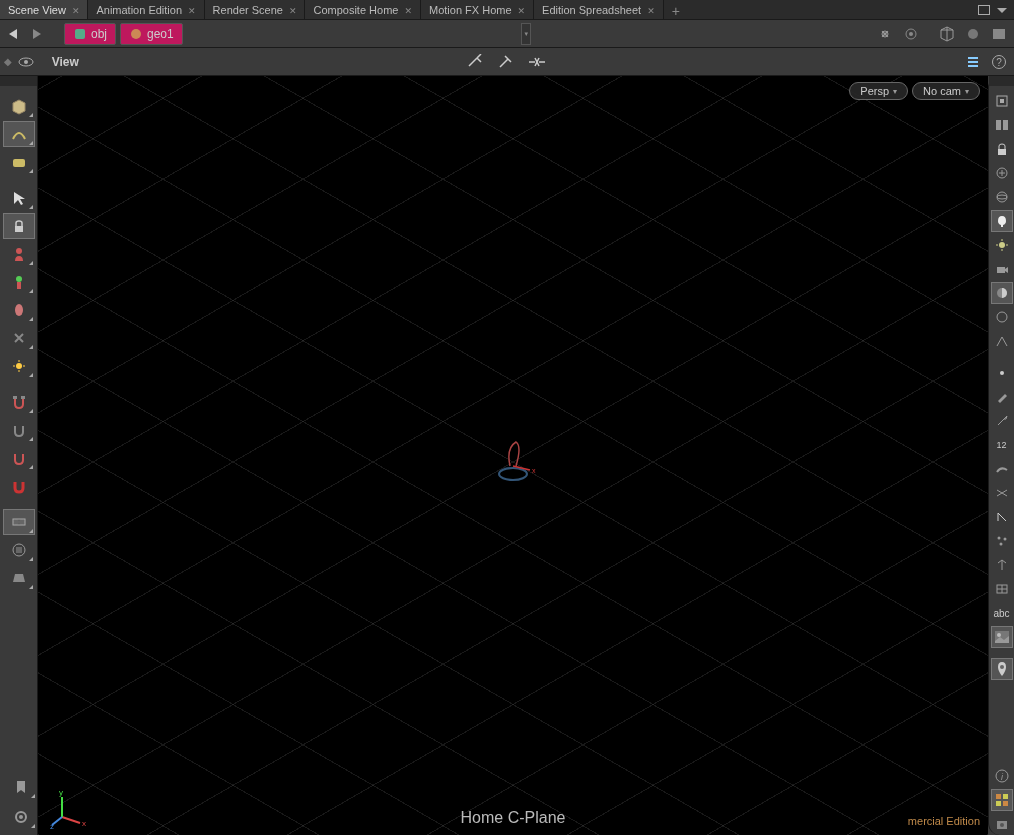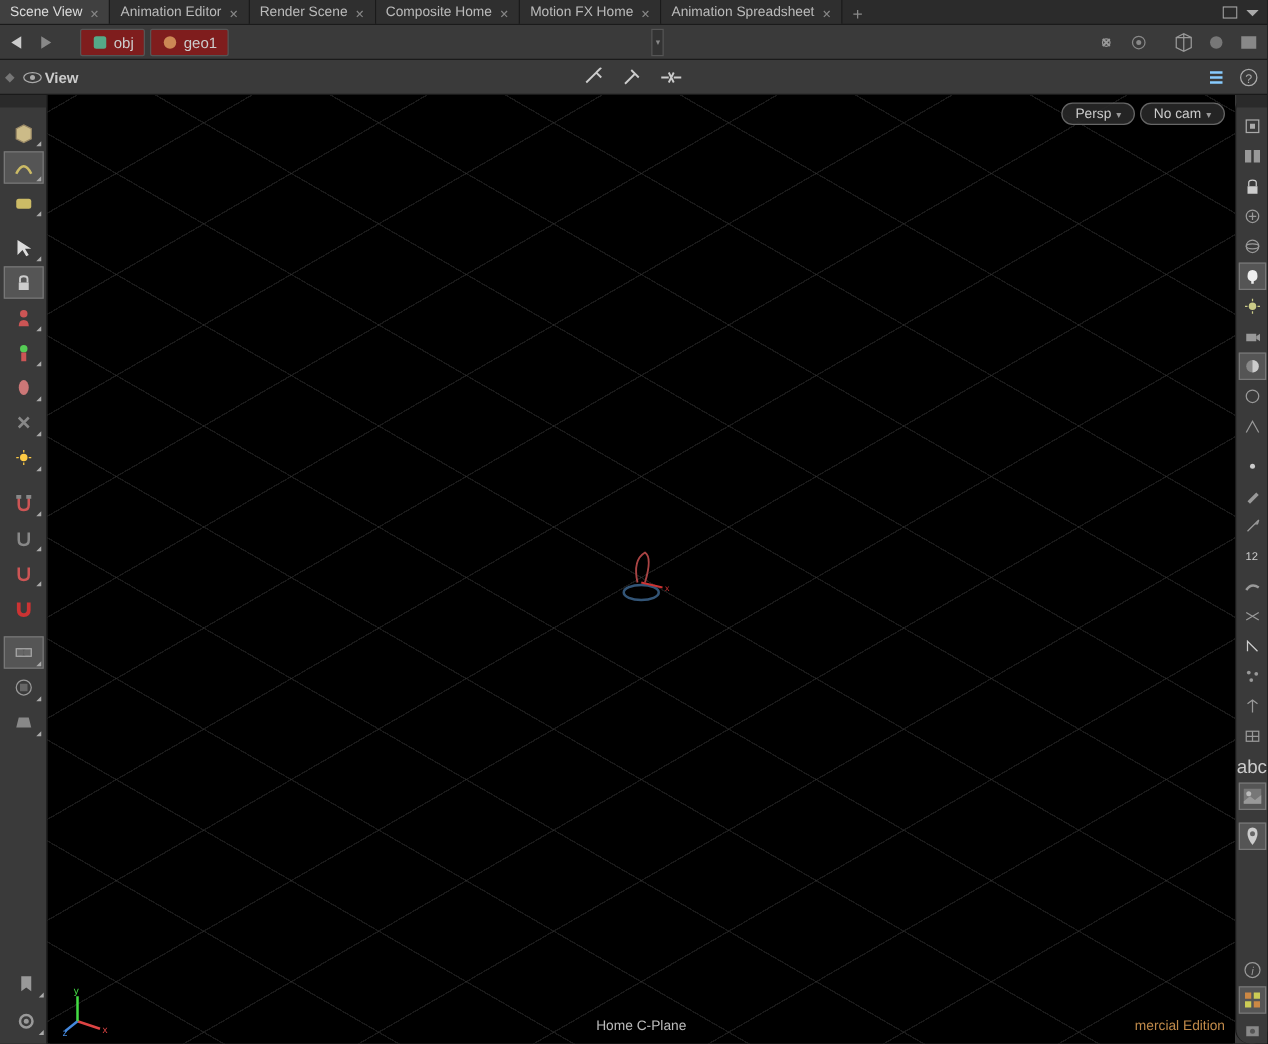--- a/index.html
+++ b/index.html
@@ -10,28 +10,28 @@
 .tab { background: #2f2f2f; padding: 3px 8px; display: flex; align-items: flex-end; gap: 6px; cursor: pointer; border-right: 1px solid #1a1a1a; font-size: 11px; color: #bbb; }
 .tab.active { background: #404040; color: #ddd; }
 .tab-close { color: #888; font-size: 9px; cursor: pointer; }
 .tab-add { padding: 3px 8px; color: #888; cursor: pointer; font-size: 14px; }
 .tabs-right { margin-left: auto; display: flex; align-items: center; gap: 2px; padding-right: 4px; }
 .window-btn { width: 16px; height: 14px; cursor: pointer; display: flex; align-items: center; justify-content: center; }
 
 
 .path-bar { background: #3a3a3a; height: 28px; display: flex; align-items: center; border-bottom: 1px solid #1a1a1a; padding: 0 4px; gap: 4px; }
 .nav-btn { width: 20px; height: 20px; display: flex; align-items: center; justify-content: center; cursor: pointer; }
-.path-chip { background: #7f1d1d; padding: 3px 8px; border: 1px solid #555; border-radius: 2px; display: flex; align-items: center; gap: 4px; font-size: 12px; }
+.path-chip { background: #be185d; padding: 3px 8px; border: 1px solid #555; border-radius: 2px; display: flex; align-items: center; gap: 4px; font-size: 12px; }
 .path-icon { width: 14px; height: 14px; display: inline-block; }
 .path-bar-right { margin-left: auto; display: flex; align-items: center; gap: 4px; }
 .pathbar-btn { width: 22px; height: 22px; display: flex; align-items: center; justify-content: center; cursor: pointer; border: 1px solid transparent; }
 
 
 .view-header { background: #3a3a3a; height: 28px; display: flex; align-items: center; border-bottom: 1px solid #1a1a1a; padding: 0 4px; }
-.view-header .title { display: flex; align-items: center; gap: 2px; padding-left: 6px; font-size: 12px; }
+.view-header .title { display: flex; align-items: center; gap: 18px; padding-left: 6px; font-size: 12px; }
 .view-header .center-tools { position: absolute; left: 50%; transform: translateX(-50%); display: flex; gap: 8px; }
 .view-header .right-tools { margin-left: auto; display: flex; align-items: center; gap: 4px; }
 .header-btn { width: 22px; height: 22px; display: flex; align-items: center; justify-content: center; cursor: pointer; }
 
 
 .main { position: relative; display: flex; height: calc(835px - 20px - 28px - 28px); }
 
 .left-toolbar { width: 38px; background: #3a3a3a; border-right: 1px solid #1a1a1a; display: flex; flex-direction: column; padding-top: 16px; position:relative; }
 .left-toolbar::before{content:"";position:absolute;top:0;left:0;right:0;height:10px;background:#2a2a2a;}
 .tool-btn { width: 32px; height: 26px; margin: 1px 3px; display: flex; align-items: center; justify-content: center; cursor: pointer; border: 1px solid transparent; position: relative; }
@@ -52,57 +52,57 @@
     repeating-linear-gradient(-30deg, rgba(70,70,70,0.35) 0, rgba(70,70,70,0.35) 1px, transparent 1px, transparent 70px);
 }
 
 .vp-top-right { position: absolute; top: 6px; right: 8px; display: flex; gap: 4px; }
 .pill { background: rgba(40,40,40,0.9); border: 1px solid #666; border-radius: 10px; padding: 2px 10px; font-size: 11px; color: #ccc; cursor: pointer; display: flex; align-items: center; gap: 4px; }
 .pill::after { content: "▾"; font-size: 8px; color: #999; }
 
 .vp-origin { position: absolute; top: 50%; left: 50%; transform: translate(-50%, -50%); pointer-events: none; }
 
 .vp-bottom { position: absolute; bottom: 0; left: 0; right: 0; text-align: center; }
-.vp-label { color: #bbb; font-size: 11px; margin-bottom: 8px; }
+.vp-label { color: #bbb; font-size: 16px; margin-bottom: 8px; }
 .vp-hint { color: #aaa; font-size: 11px; padding: 4px 12px; }
 .vp-watermark { position: absolute; bottom: 8px; right: 8px; color: #c08a4a; font-size: 11px; }
 
 .vp-axis-gizmo { position: absolute; bottom: 6px; left: 12px; width: 40px; height: 40px; }
 
 .bottom-left-toolbar { position: absolute; bottom: 4px; left: 2px; display: flex; flex-direction: column; gap: 2px; }
 
 svg { display: block; }
 .path-dropdown{width:10px;height:22px;background:#333;border:1px solid #555;margin-left:auto;margin-right:4px;display:flex;align-items:center;justify-content:center;font-size:7px;color:#888;cursor:pointer;}
 </style>
 </head>
 <body>
 
 <div class="tabs-bar">
   <div class="tab active">
       <span>Scene View</span>
       <span class="tab-close">✕</span>
     </div>
   <div class="tab">
-      <span>Animation Editor</span>
+      <span>Animation Edition</span>
       <span class="tab-close">✕</span>
     </div>
   <div class="tab">
       <span>Render Scene</span>
       <span class="tab-close">✕</span>
     </div>
   <div class="tab">
       <span>Composite Home</span>
       <span class="tab-close">✕</span>
     </div>
   <div class="tab">
       <span>Motion FX Home</span>
       <span class="tab-close">✕</span>
     </div>
   <div class="tab">
-      <span>Animation Spreadsheet</span>
+      <span>Edition Spreadsheet</span>
       <span class="tab-close">✕</span>
     </div>
   <div class="tab-add">+</div>
   <div class="tabs-right">
     <div class="window-btn">
         <svg width="12" height="10">
           <rect x="0.5" y="0.5" width="11" height="9" fill="none" stroke="#aaa"></rect>
         </svg>
       </div>
     <div class="window-btn">
@@ -479,21 +479,21 @@
           <path d="M7 2 L7 12 M3 5 L7 2 L11 5" stroke="#999" fill="none"></path>
         </svg>
       </div>
     <div class="rt-btn">
         <svg width="14" height="14">
           <rect x="2" y="3" width="10" height="8" fill="none" stroke="#999"></rect>
           <path d="M2 7 L12 7 M7 3 L7 11" stroke="#999"></path>
         </svg>
       </div>
     <div class="rt-btn">
-        <span style="font-size:15px;color:#ccc;">abc</span>
+        <span style="font-size:10px;color:#ccc;">abc</span>
       </div>
     <div class="rt-btn selected">
         <svg width="16" height="14">
           <rect x="1" y="1" width="14" height="12" fill="#777"></rect>
           <circle cx="5" cy="5" r="2" fill="#bbb"></circle>
           <path d="M1 11 L6 7 L10 10 L15 6 L15 13 L1 13 Z" fill="#999"></path>
         </svg>
       </div>
     <div class="rt-sep"></div>
     <div class="rt-btn selected">

